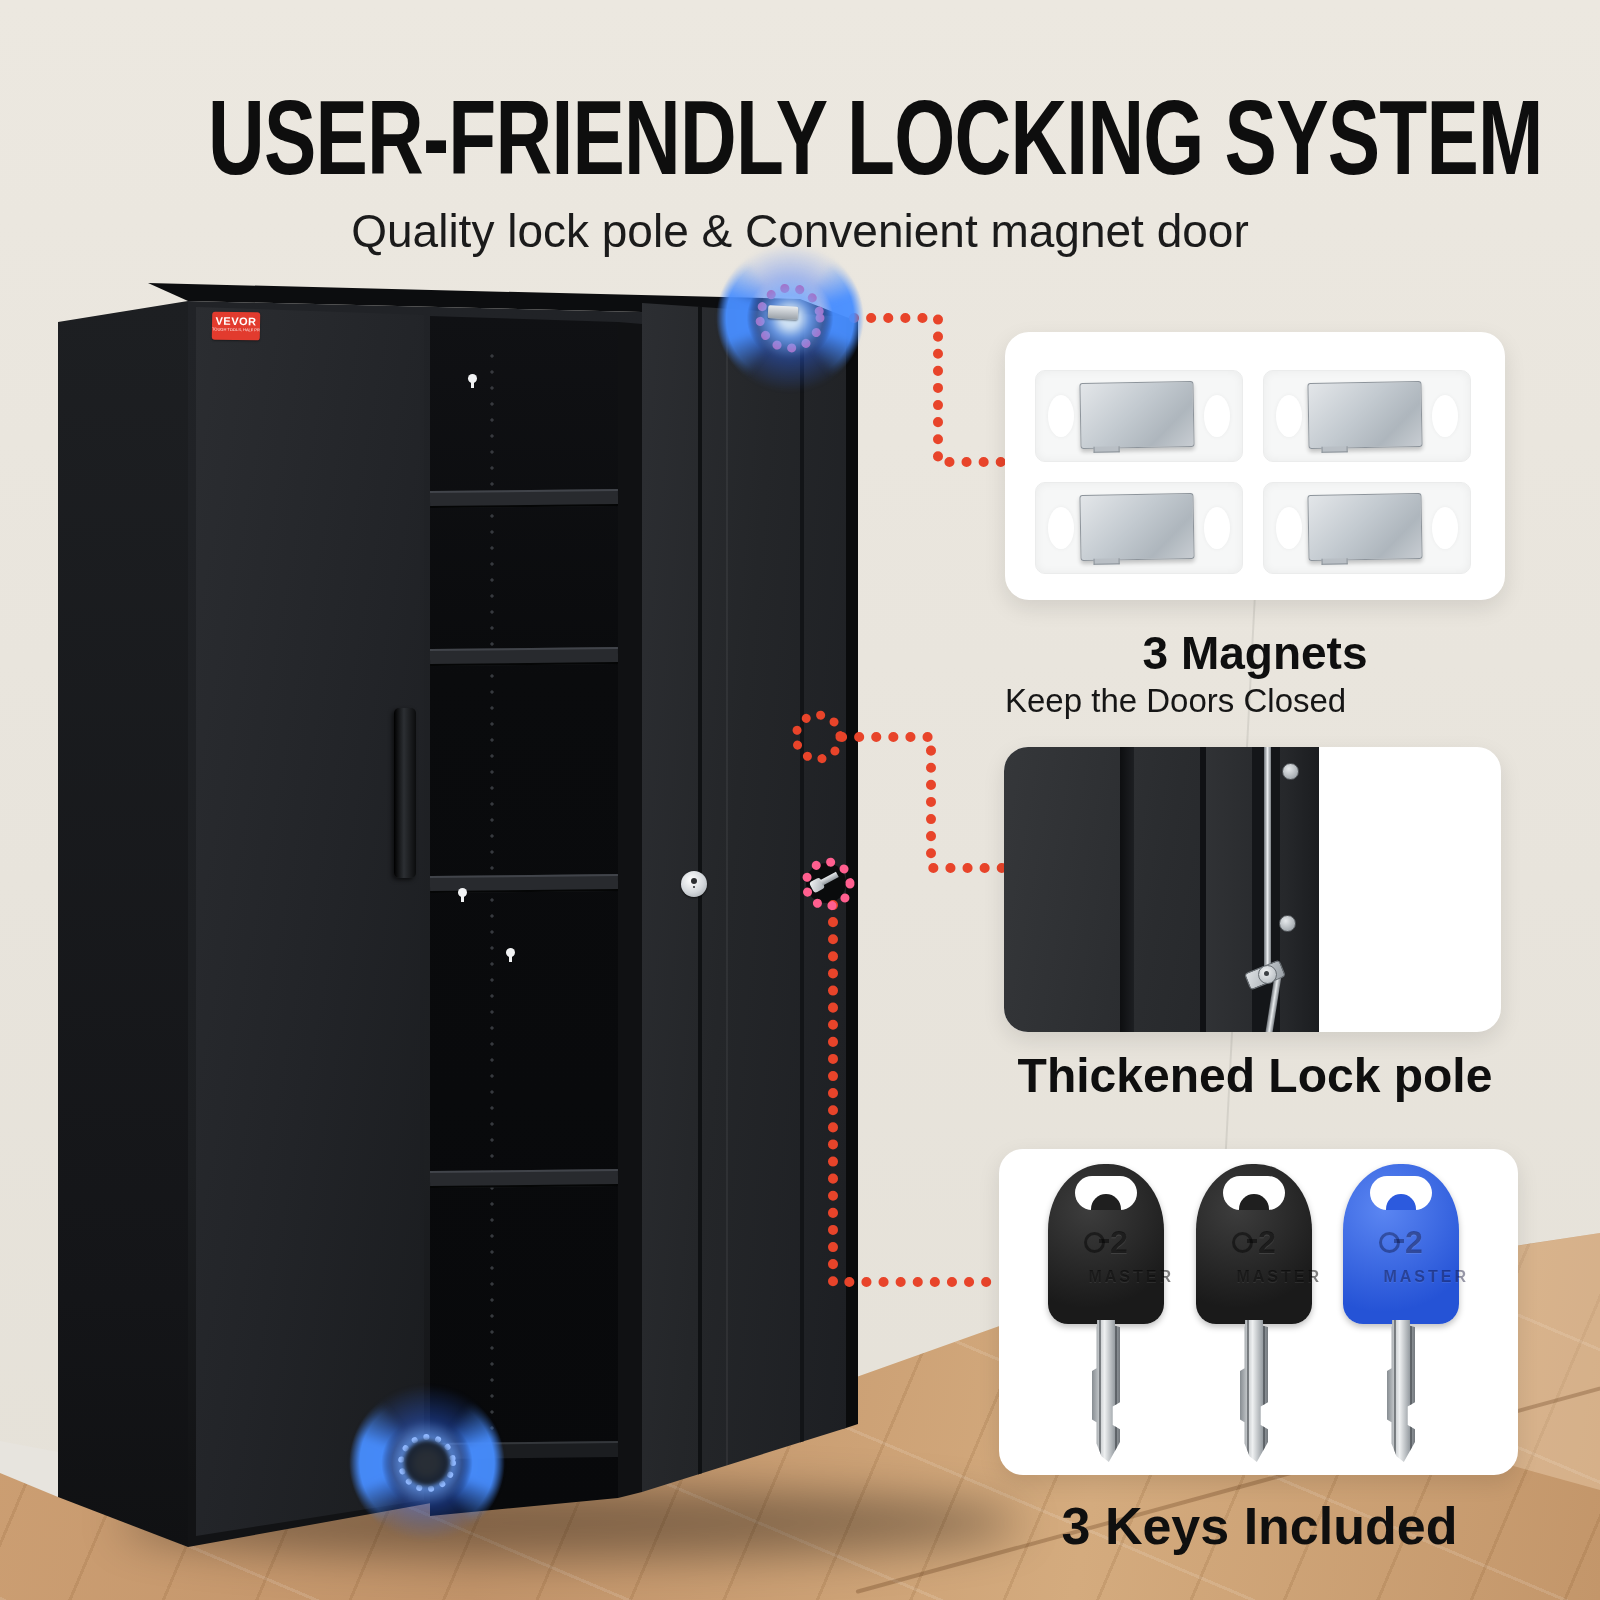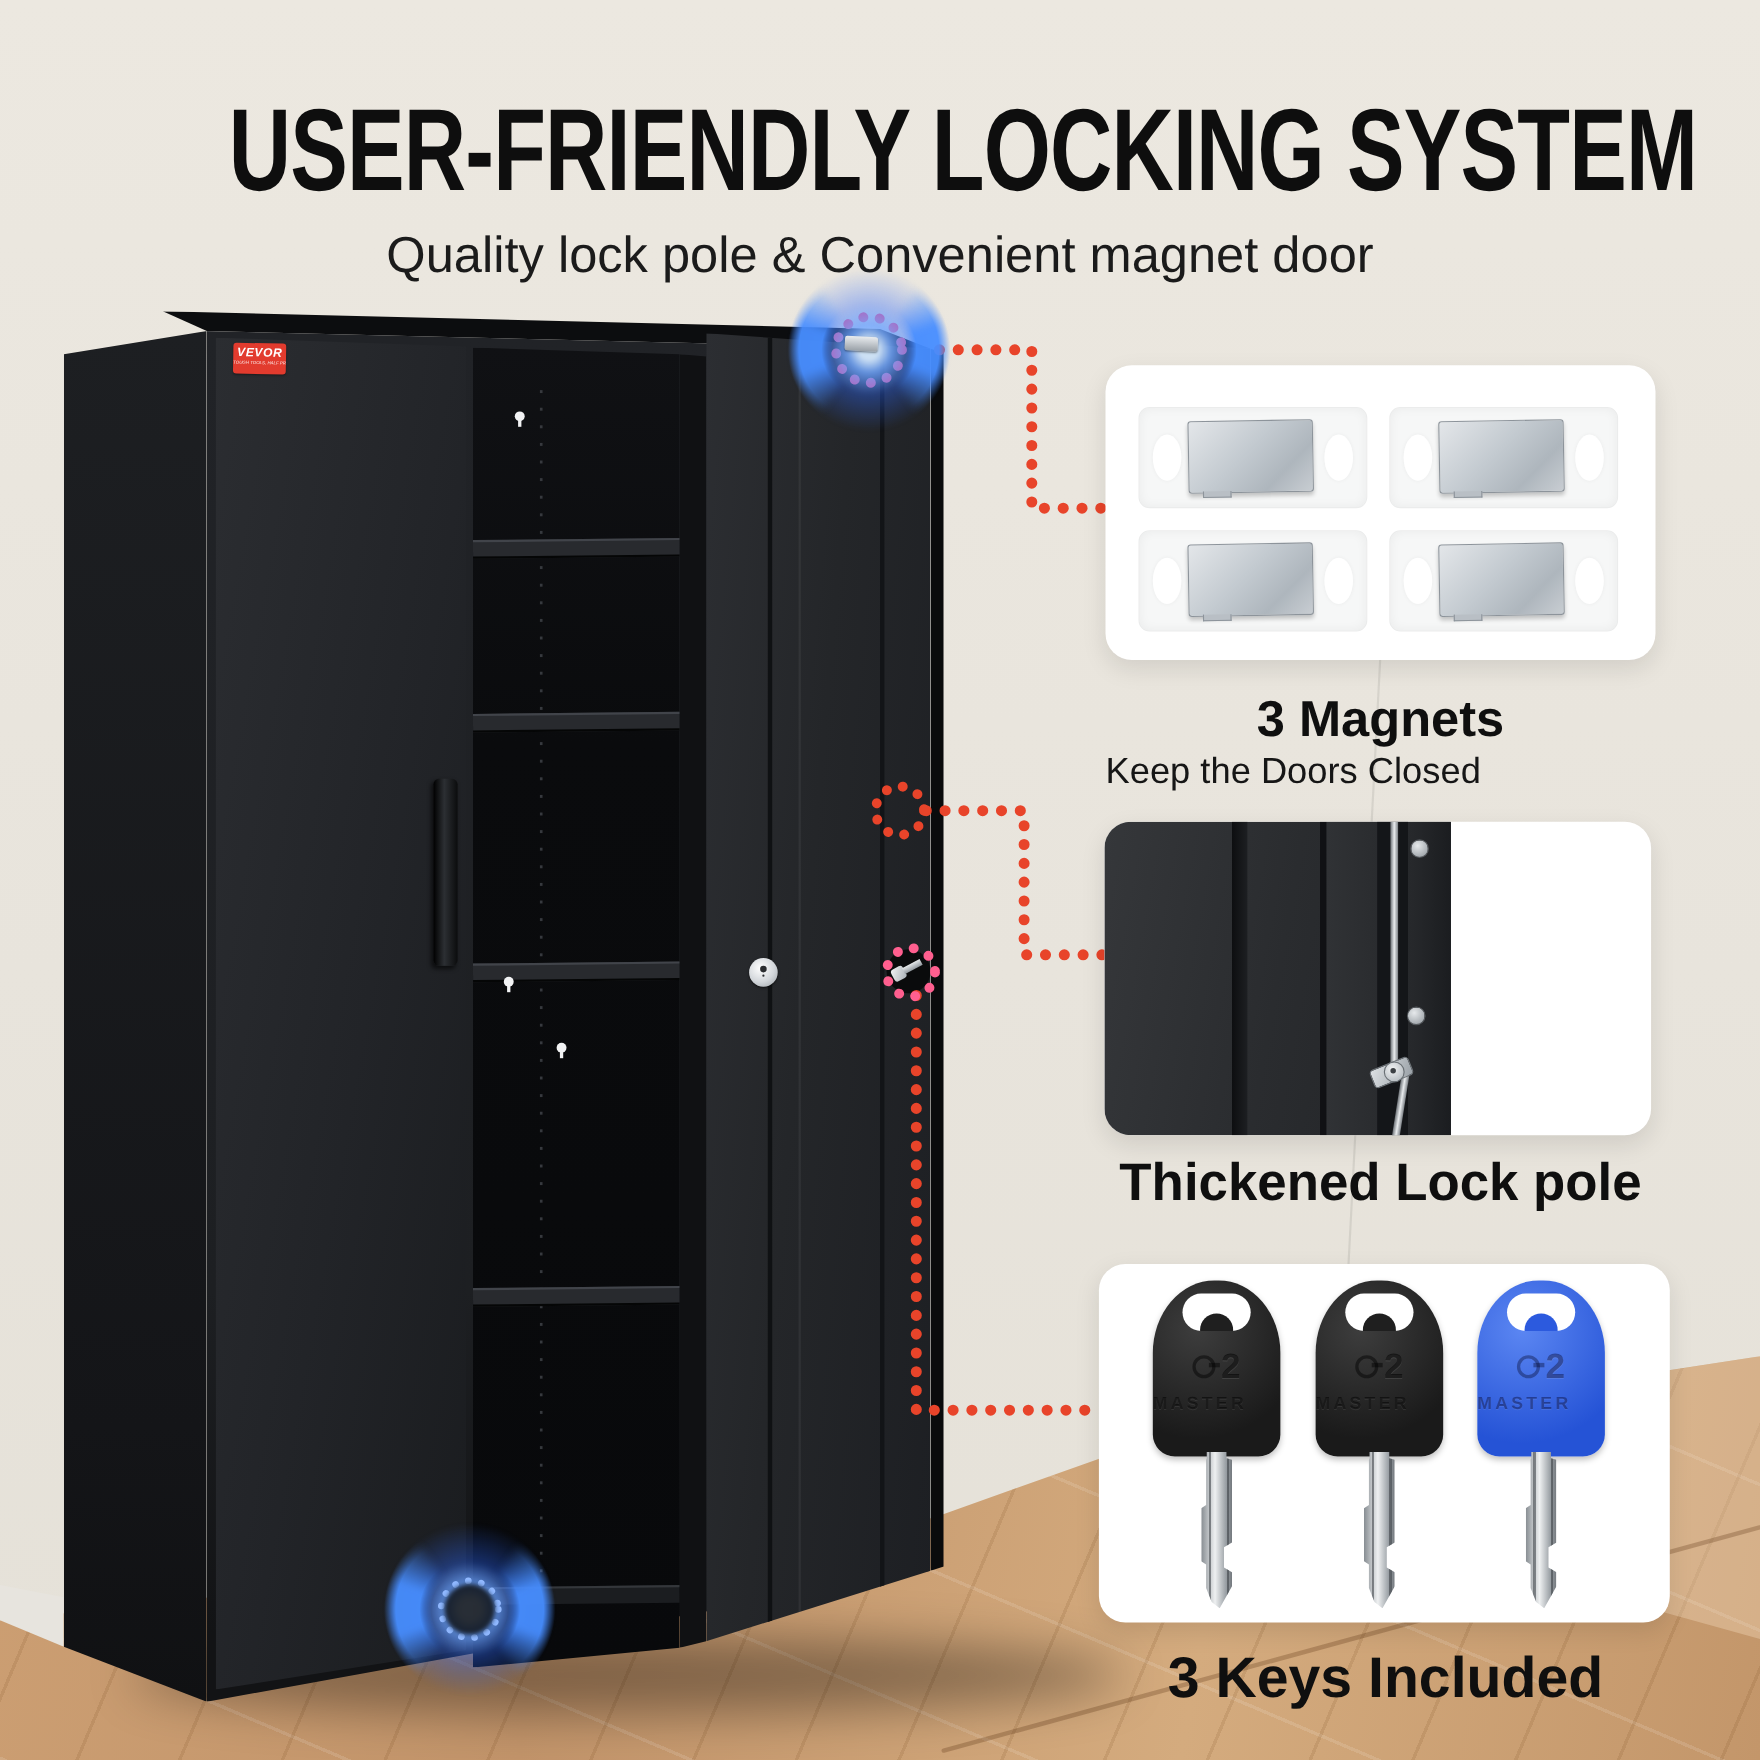--- a/index.html
+++ b/index.html
@@ -39,21 +39,21 @@
   .cab-side{left:58px;top:301px;width:130px;height:1246px;
       clip-path:polygon(0 21px,100% 0,100% 1246px,0 1196px);
       background:linear-gradient(180deg,#1d1f22,#141518 80%,#101113);}
   .cab-top{left:146px;top:283px;width:700px;height:40px;
       clip-path:polygon(2px 0,654px 16px,700px 34px,42px 18px);background:#0c0d0f;}
   .cab-front{left:188px;top:301px;width:658px;height:1246px;
       clip-path:polygon(0 0,100% 16px,100% 1127px,0 1246px);
       background:linear-gradient(180deg,#212327 0%,#1d1f22 70%,#121315 95%);}
   .cab-left-door{left:196px;top:306px;width:228px;height:1230px;
       clip-path:polygon(0 1px,100% 9px,100% 1194px,0 1230px);
-      background:linear-gradient(100deg,#2b2d31 0%,#222428 55%,#1a1c1f 100%);font-style:italic;}
+      background:linear-gradient(100deg,#2b2d31 0%,#222428 55%,#1a1c1f 100%);}
   .vevor-logo{left:16px;top:6px;width:48px;height:28px;background:#e23b2e;border-radius:3px;
       transform:rotate(1deg);text-align:center;box-shadow:0 1px 2px rgba(0,0,0,.4);}
   .vevor-logo .brand{display:block;margin-top:4px;font-size:11px;line-height:11px;font-weight:900;
       color:#ffffff;letter-spacing:0.5px;}
   .vevor-logo .tagline{display:block;font-size:4px;line-height:5px;color:rgba(255,255,255,0.9);
       white-space:nowrap;overflow:hidden;}
   .door-handle{left:198px;top:402px;width:22px;height:170px;border-radius:5px;
       background:linear-gradient(90deg,#000 0%,#2c2f33 45%,#0b0c0d 100%);
       box-shadow:-2px 2px 4px rgba(0,0,0,.6);}
   .cab-interior{left:430px;top:316px;width:188px;height:1200px;
@@ -166,21 +166,21 @@
       border-radius:15px 15px 0 0;}
   .key-black .key-hole .bump{background:#1f1f1f;}
   .key-blue .key-hole .bump{background:#2c5ade;}
   .key-emboss-row{position:absolute;left:0;top:60px;width:116px;display:flex;align-items:center;
       justify-content:center;gap:5px;}
   .key-glyph{width:15px;height:15px;border:3px solid rgba(0,0,0,0.45);border-radius:50%;position:relative;}
   .key-glyph::after{content:"";position:absolute;left:12px;top:4px;width:10px;height:4px;
       background:rgba(0,0,0,0.45);}
   .key-num{font-size:32px;font-weight:700;color:rgba(0,0,0,0.55);
       text-shadow:0 1px 0 rgba(255,255,255,0.10);}
-  .key-brand{position:absolute;left:0;top:104px;width:114px;text-align:left;font-size:16px;
+  .key-brand{position:absolute;left:12px;top:104px;width:114px;text-align:right;font-size:16px;
       font-weight:700;letter-spacing:3px;color:rgba(0,0,0,0.50);
       text-shadow:0 1px 0 rgba(255,255,255,0.08);}
   .key-blue .key-glyph{border-color:rgba(0,0,30,0.35);}
   .key-blue .key-glyph::after{background:rgba(0,0,30,0.35);}
   .key-blue .key-num,.key-blue .key-brand{color:rgba(0,0,40,0.40);}
   .key-blade{position:absolute;left:44px;top:156px;width:28px;height:142px;
       background:
         repeating-linear-gradient(90deg,rgba(0,0,0,0) 0 7px,rgba(55,60,65,0.55) 7px 9px,rgba(0,0,0,0) 9px 16px),
         linear-gradient(90deg,#878d92,#eef0f1 45%,#9aa0a5 80%,#74797e);
       clip-path:polygon(18% 0,82% 0,82% 4%,100% 5%,100% 58%,74% 61%,74% 74%,100% 77%,100% 86%,

